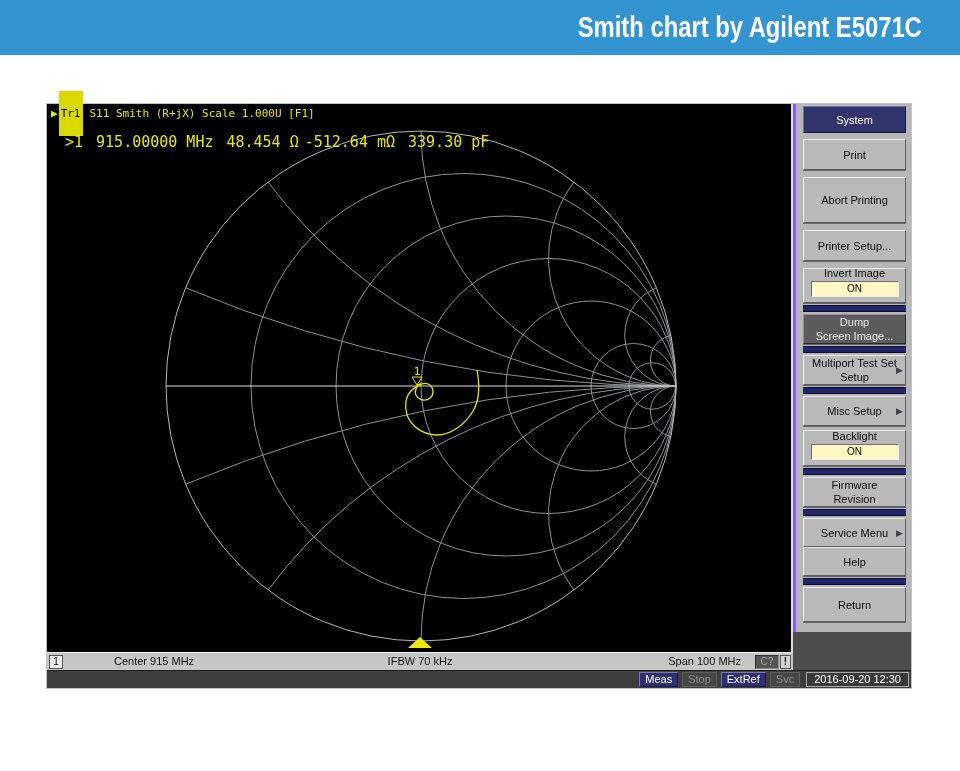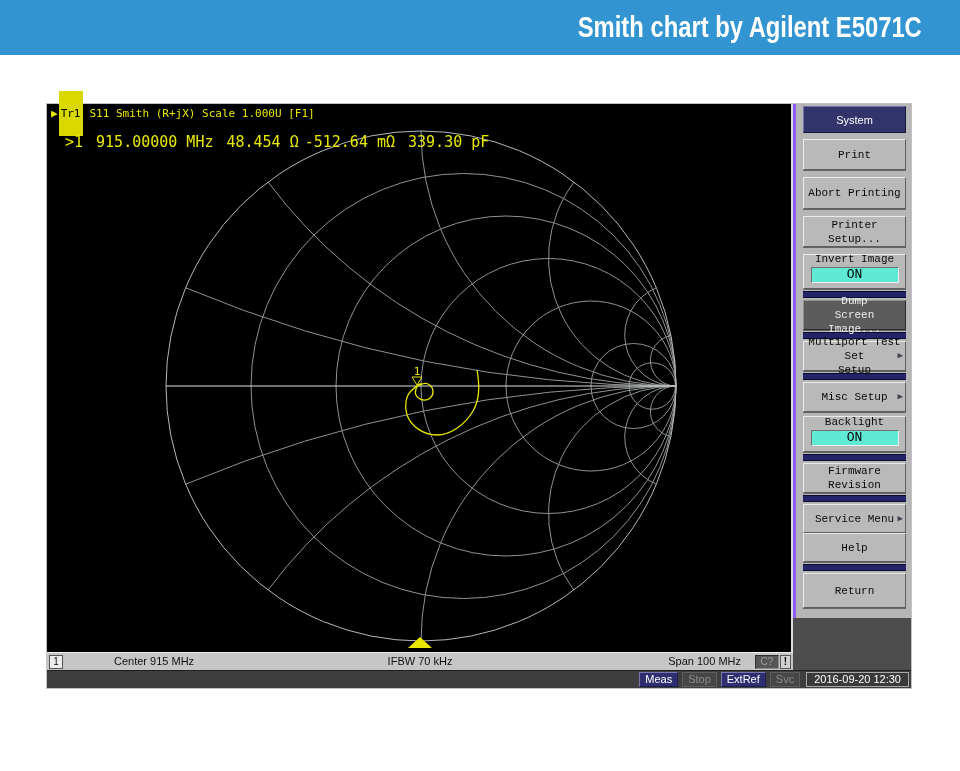--- a/index.html
+++ b/index.html
@@ -50,29 +50,29 @@
   .menu-title{
     height:25px;background:#34346d;color:#fff;font-size:11px;
     display:flex;align-items:center;justify-content:center;
     border:1px solid;border-color:#7070a6 #17173c #17173c #7070a6;margin-bottom:6px;
   }
   .sk{
     position:relative;display:flex;flex-direction:column;align-items:center;justify-content:center;
     width:100%;box-sizing:border-box;background:#b9b9b9;
     border:1px solid;border-color:#ebebeb #5e5e5e #5e5e5e #ebebeb;
     box-shadow:0 1px 0 rgba(20,20,20,.5);
-    font-family:Liberation Mono, monospace;font-size:11px;color:#0a0a0a;
+    font-family:Liberation Sans, sans-serif;font-size:11px;color:#0a0a0a;
     text-align:center;padding:4px;cursor:default;
   }
   .sk .ln{display:block;line-height:14px;pointer-events:none;}
   .sk.dark{background:#5c5c5c;color:#ededed;border-color:#8f8f8f #2b2b2b #2b2b2b #8f8f8f;}
   .val{
-    display:block;width:86px;margin:1px auto 8px;background:#5eead4;
+    display:block;width:86px;margin:1px auto 8px;background:#fef9c3;
     border:1px solid;border-color:#6e6e6e #eeeeee #eeeeee #6e6e6e;
-    font-size:13px;line-height:14px;color:#000;
+    font-size:10px;line-height:14px;color:#000;
   }
   .arr{
     position:absolute;right:2px;top:50%;transform:translateY(-50%);
     font-size:9px;color:#42424e;line-height:9px;
   }
   .sep{
     height:5px;background:#24246a;border-top:1px solid #0b0b2e;border-bottom:1px solid #0b0b2e;
     margin:2px 0;
   }
   
@@ -168,21 +168,21 @@
   </div>
 
   <div class="sidebar">
     <div class="menu">
       <div class="menu-title">System</div>
 
       <button class="sk" style="height:31px;margin-bottom:7px;">
         <span class="ln">Print</span>
       </button>
 
-      <button class="sk" style="height:32px;margin-bottom:7px;">
+      <button class="sk" style="height:46px;margin-bottom:7px;">
         <span class="ln">Abort Printing</span>
       </button>
 
       <button class="sk" style="height:31px;margin-bottom:7px;">
         <span class="ln">Printer Setup...</span>
       </button>
 
       <button class="sk" style="height:35px;margin-bottom:2px;">
         <span class="ln">Invert Image</span>
         <span class="val">ON</span>

